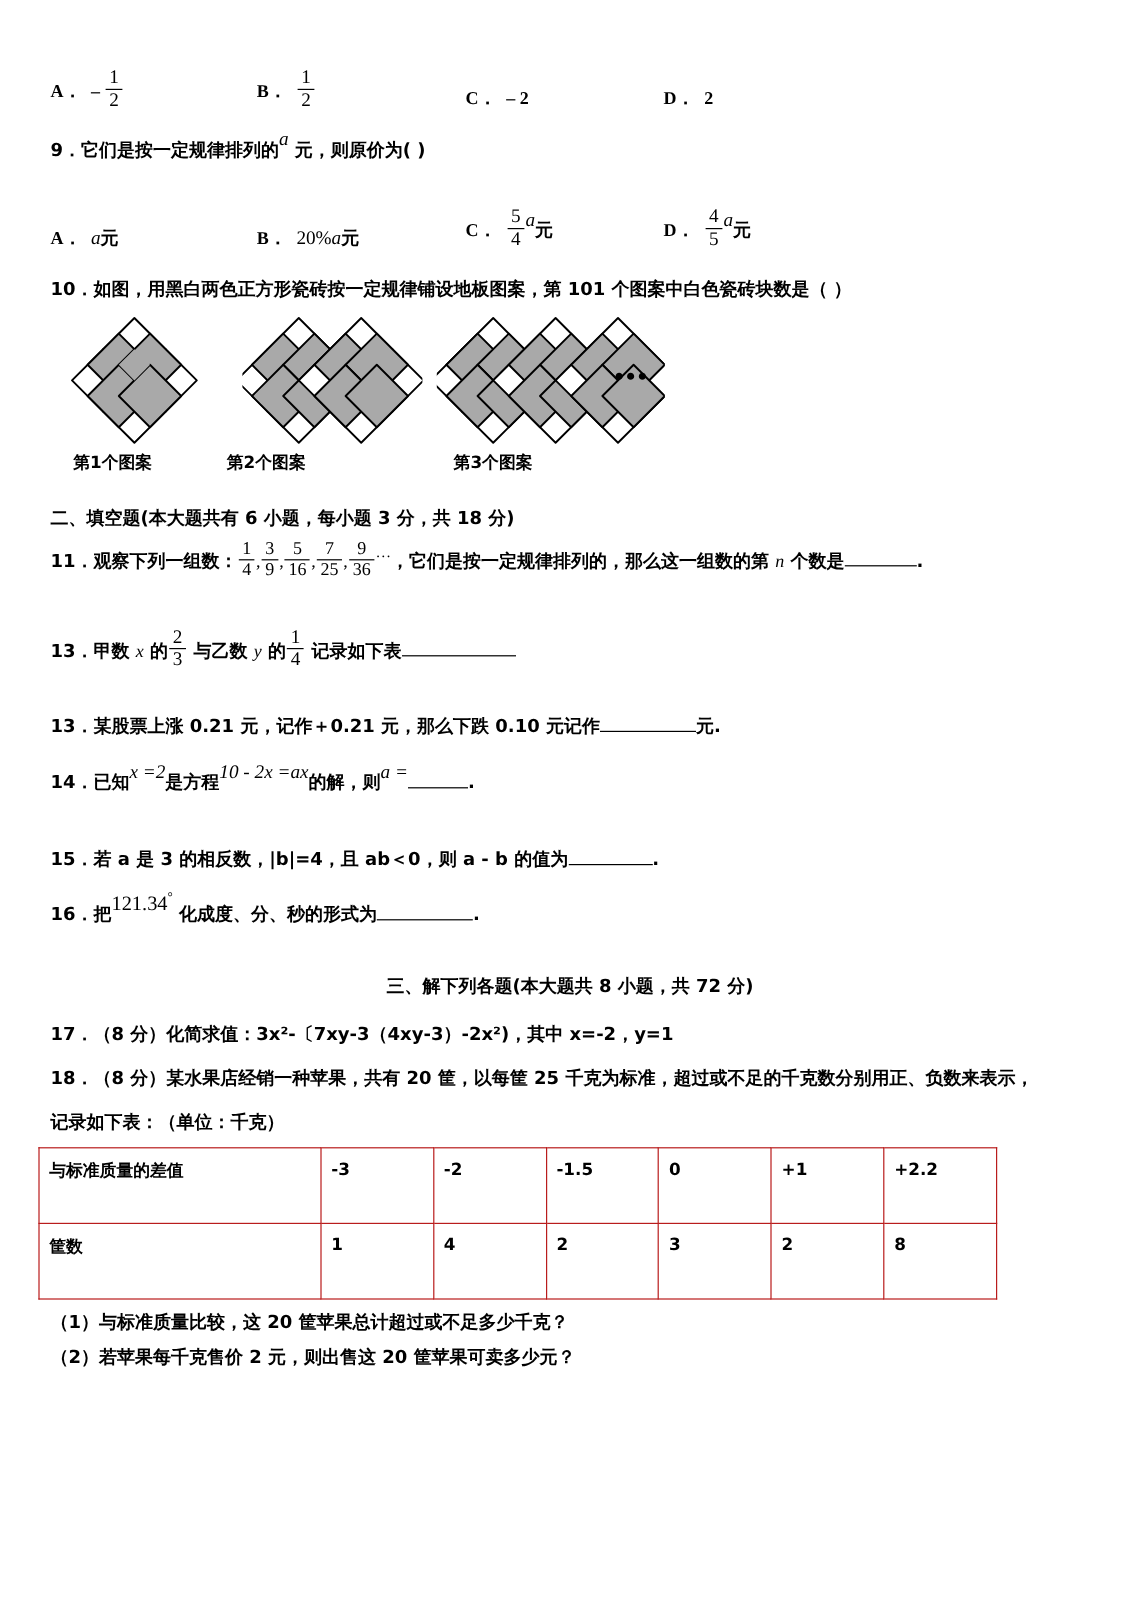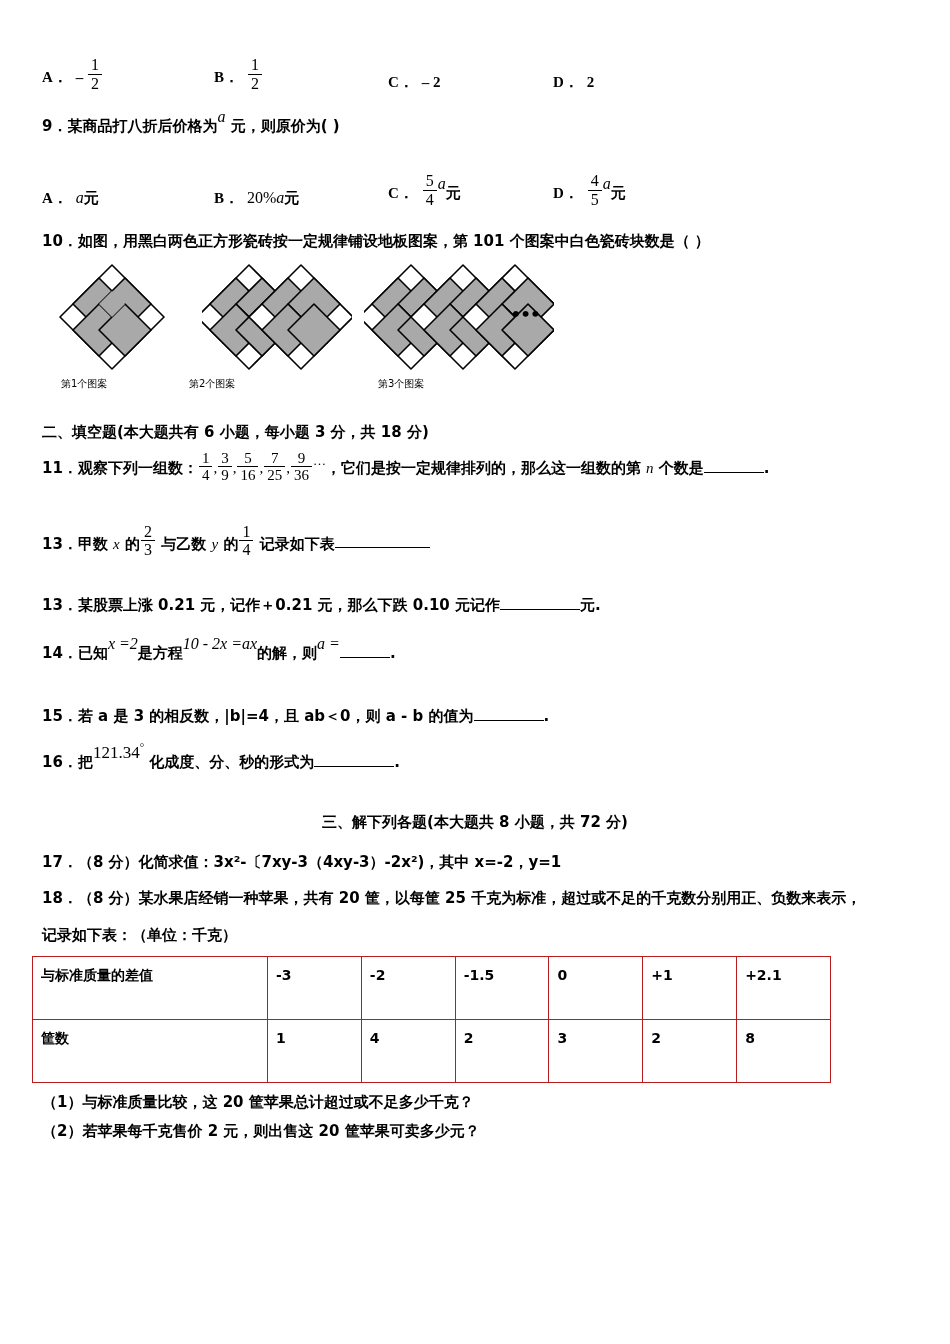--- a/index.html
+++ b/index.html
@@ -101,22 +101,22 @@
     height: 118px;
     margin-top: 6px;
   }
   .figure-labels {
     position: relative;
     height: 26px;
   }
   .figure-labels span {
     position: absolute;
     font-family: "DejaVu Sans", "Liberation Sans", sans-serif;
-    font-weight: normal;
-    font-size: 10px;
+    font-weight: bold;
+    font-size: 14px;
     white-space: nowrap;
   }
   .dots {
     position: absolute;
     font-size: 22px;
     font-weight: bold;
     letter-spacing: 2px;
     line-height: 1;
   }
 
@@ -200,21 +200,21 @@
       <div class="opt" style="left:346px;">
         <span class="lbl">C．</span><span class="val">– 2</span>
       </div>
       <div class="opt" style="left:511px;">
         <span class="lbl">D．</span><span class="val">2</span>
       </div>
     </div>
 
     <div class="spacer-22"></div>
     <div class="qline cn">
-      <span>9．</span><span>某商品打八折后价格为</span><span class="raise">a</span> <span>元，则原价为(  )</span>
+      <span>9．</span><span>它们是按一定规律排列的</span><span class="raise">a</span> <span>元，则原价为(  )</span>
     </div>
 
     <div class="spacer-14"></div>
     <div class="optrow" style="height:56px;">
       <div class="opt" style="left:0px;">
         <span class="lbl">A．</span><span class="mathvar" style="font-size:16px">a</span><span class="cn" style="font-size:15px">元</span>
       </div>
       <div class="opt" style="left:172px;">
         <span class="lbl">B．</span><span class="mathup" style="font-size:16px">20%</span><span class="mathvar" style="font-size:16px">a</span><span class="cn" style="font-size:15px">元</span>
       </div>
@@ -347,21 +347,21 @@
 
     <table class="datatable">
       <tbody>
           <tr>
         <td class="head">与标准质量的差值</td>
         <td>-3</td>
         <td>-2</td>
         <td>-1.5</td>
         <td>0</td>
         <td>+1</td>
-        <td>+2.1</td>
+        <td>+2.2</td>
       </tr>
       <tr>
         <td class="head">筐数</td>
         <td>1</td>
         <td>4</td>
         <td>2</td>
         <td>3</td>
         <td>2</td>
         <td>8</td>
       </tr>

